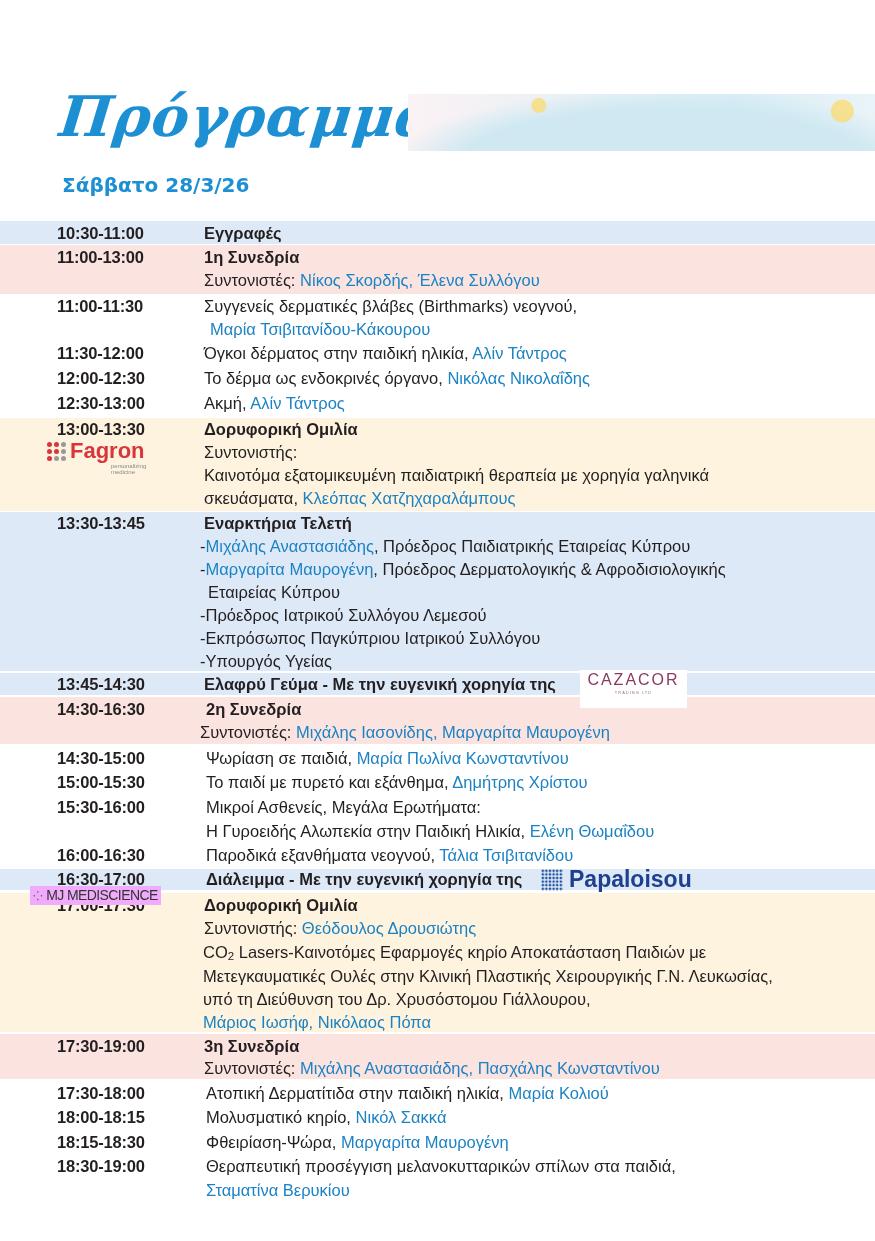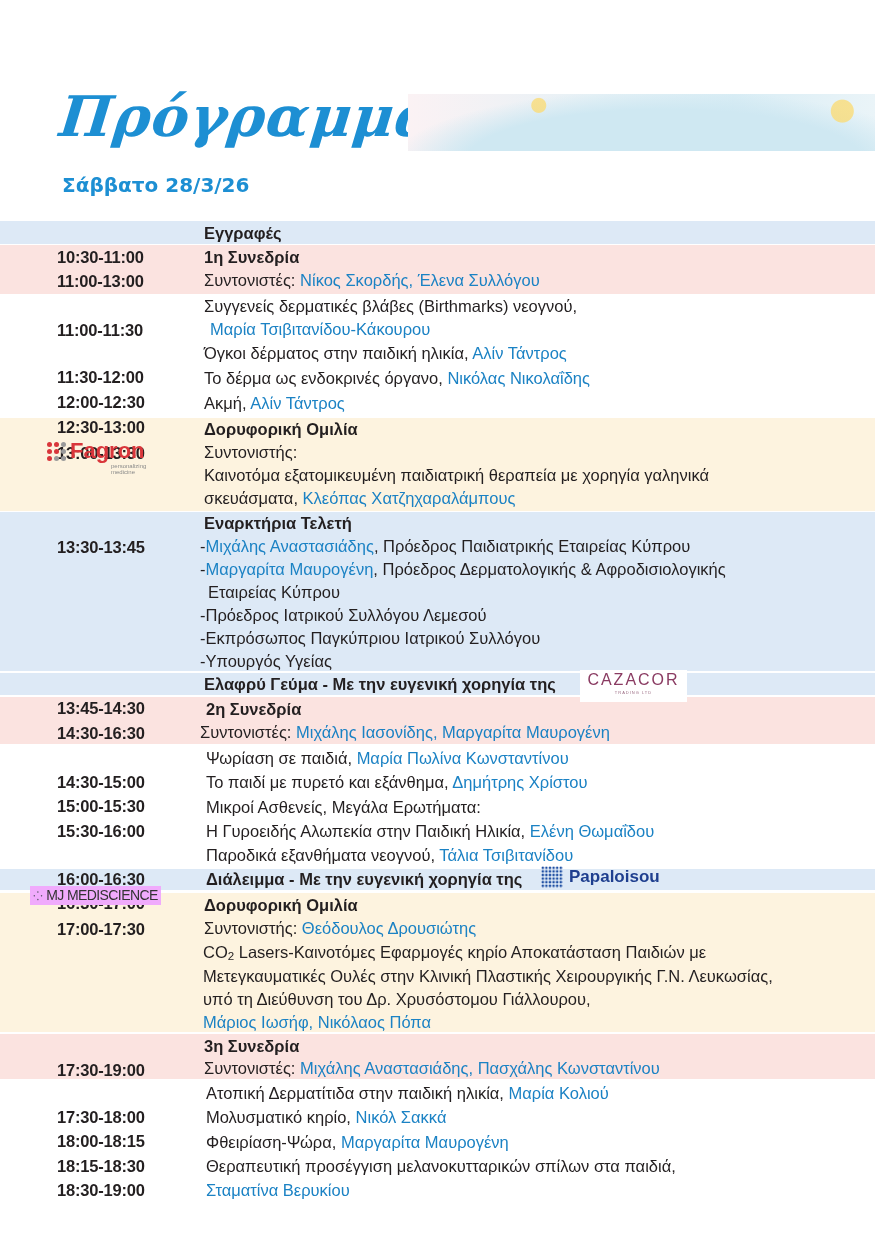--- a/index.html
+++ b/index.html
@@ -29,45 +29,45 @@
       linear-gradient(90deg, #fbf2f4 0%, #e6f1f6 40%, #d9edf5 70%, #eaf4f8 100%);
   }
   .band { position:absolute; left:0; width:875px; }
   .b-blue { background:#dde9f6; }
   .b-pink { background:#fbe3e0; }
   .b-cream { background:#fdf3df; }
 
   .row { position:absolute; left:0; width:875px; font-size:16.5px; line-height:22.5px; white-space:nowrap; }
   .time {
     position:absolute; left:57px; width:110px; font-weight:bold;
-    font-family:"Liberation Sans", sans-serif; letter-spacing:-0.2px;margin-top:24px;
+    font-family:"Liberation Sans", sans-serif; letter-spacing:-0.2px;
   }
   .txt { position:absolute; left:176px;margin-left:28px; }
   .bold { font-weight:bold; }
   .name { color:#1b82c4; }
   .logo { position:absolute; }
   .fagron { left:47px; top:439px; display:flex; align-items:flex-start; }
   .fagron .dots { display:grid; grid-template-columns:repeat(3,5px); gap:2px; margin-top:3px; margin-right:4px; }
   .fagron .dots span { width:5px; height:5px; border-radius:50%; background:#d9363b; }
   .fagron .dots span.g { background:#9a9a9a; }
   .fagron .word { color:#d9363b; font-weight:bold; font-size:22px; line-height:24px; font-family:"Liberation Sans", sans-serif; }
   .fagron .sub { position:absolute; left:64px; top:24px; font-size:6px; line-height:6px; color:#8a8a8a; }
   .cazacor {
-    left:580px; top:670px; width:107px; height:32px; background:#fff;
+    left:580px; top:670px; width:107px; height:38px; background:#fff;
     color:#8a3b62; font-size:16px; letter-spacing:2px; text-align:center;
     line-height:20px; font-family:"Liberation Sans", sans-serif;
   }
   .cazacor .sub { display:block; font-size:4px; line-height:5px; letter-spacing:1px; color:#9a6a82; }
   .papaloisou { left:541px; top:866px; display:flex; align-items:center; }
   .papaloisou .grid {
     width:22px; height:22px; margin-right:6px;
     background-image:radial-gradient(circle, #1f4fa3 1.2px, transparent 1.5px);
     background-size:3.6px 3.6px;
   }
-  .papaloisou .word { color:#1f3f8f; font-weight:bold; font-size:17px; font-family:"Liberation Sans", sans-serif; }
+  .papaloisou .word { color:#1f3f8f; font-weight:bold; font-size:23px; font-family:"Liberation Sans", sans-serif; }
   .mj {
     left:30px; top:886px; background:#f0abfc; color:#333;
     font-size:14px; line-height:18px; letter-spacing:-0.6px;
     font-family:"Liberation Sans", sans-serif; padding:0 3px;
   }
   .mj .ic { color:#556; font-size:12px; margin-right:4px; }
   sub { font-size:70%; vertical-align:-2px; line-height:0; }
 </style>
 </head>
 <body>

